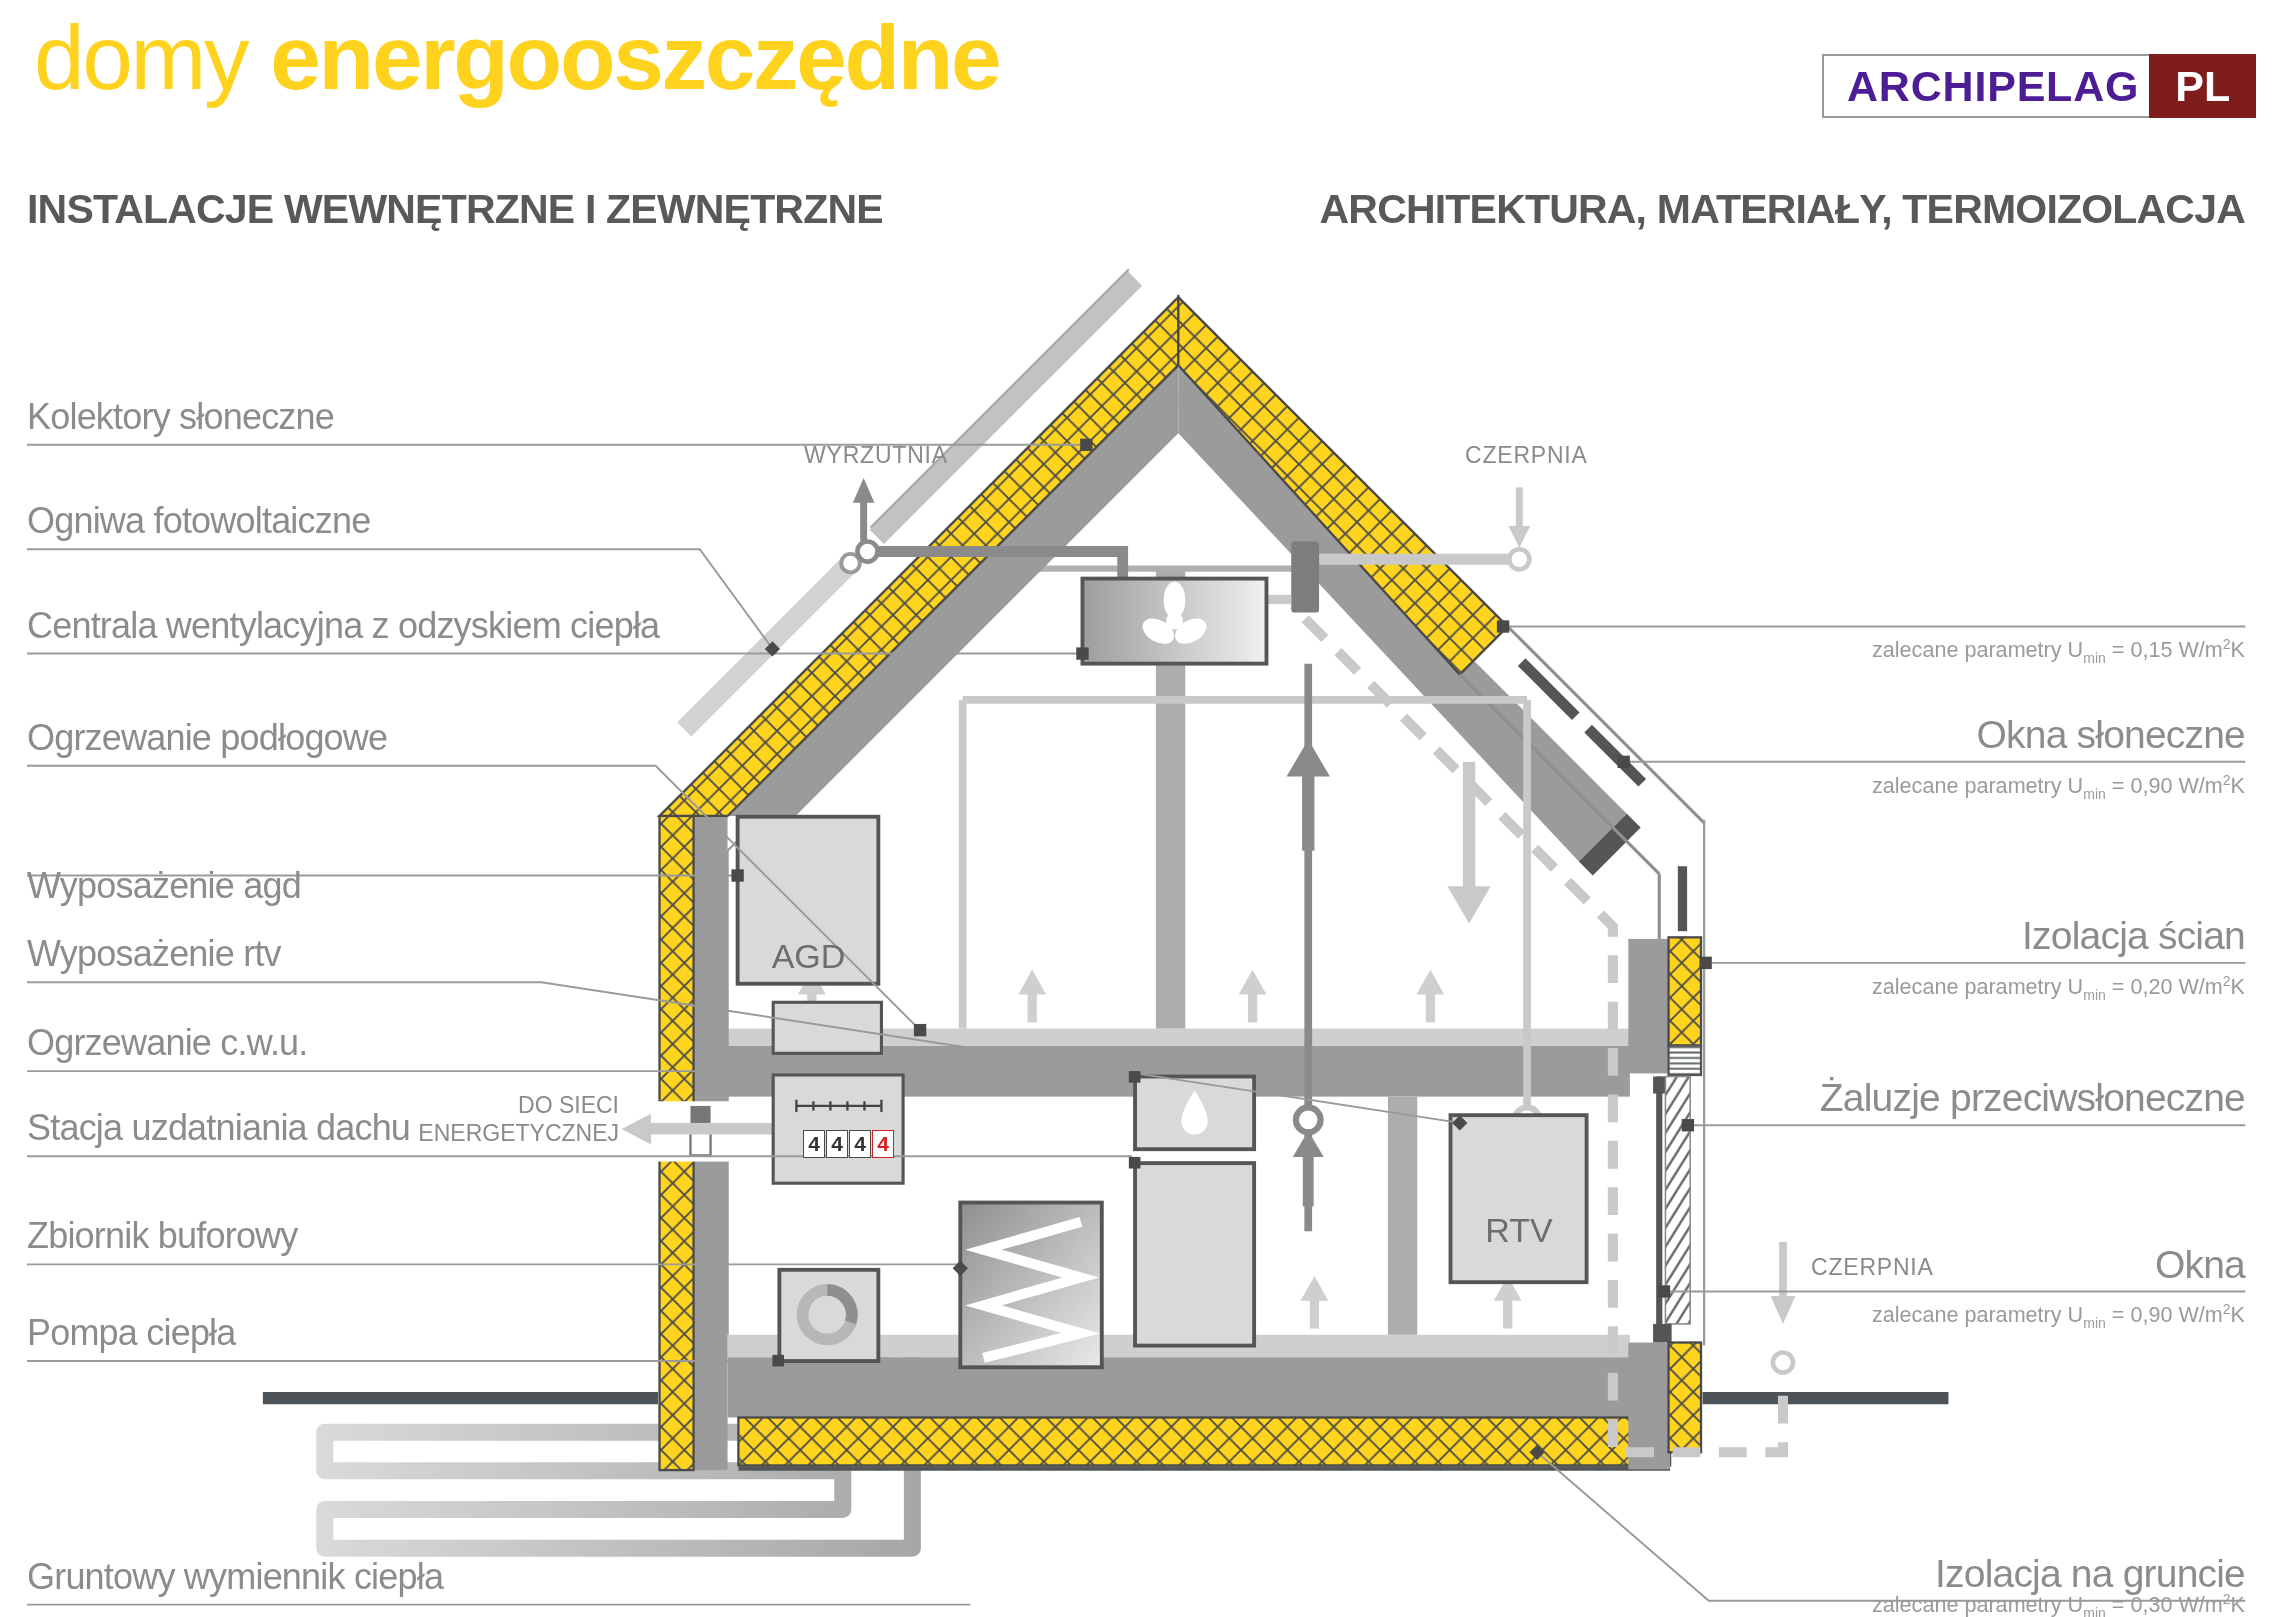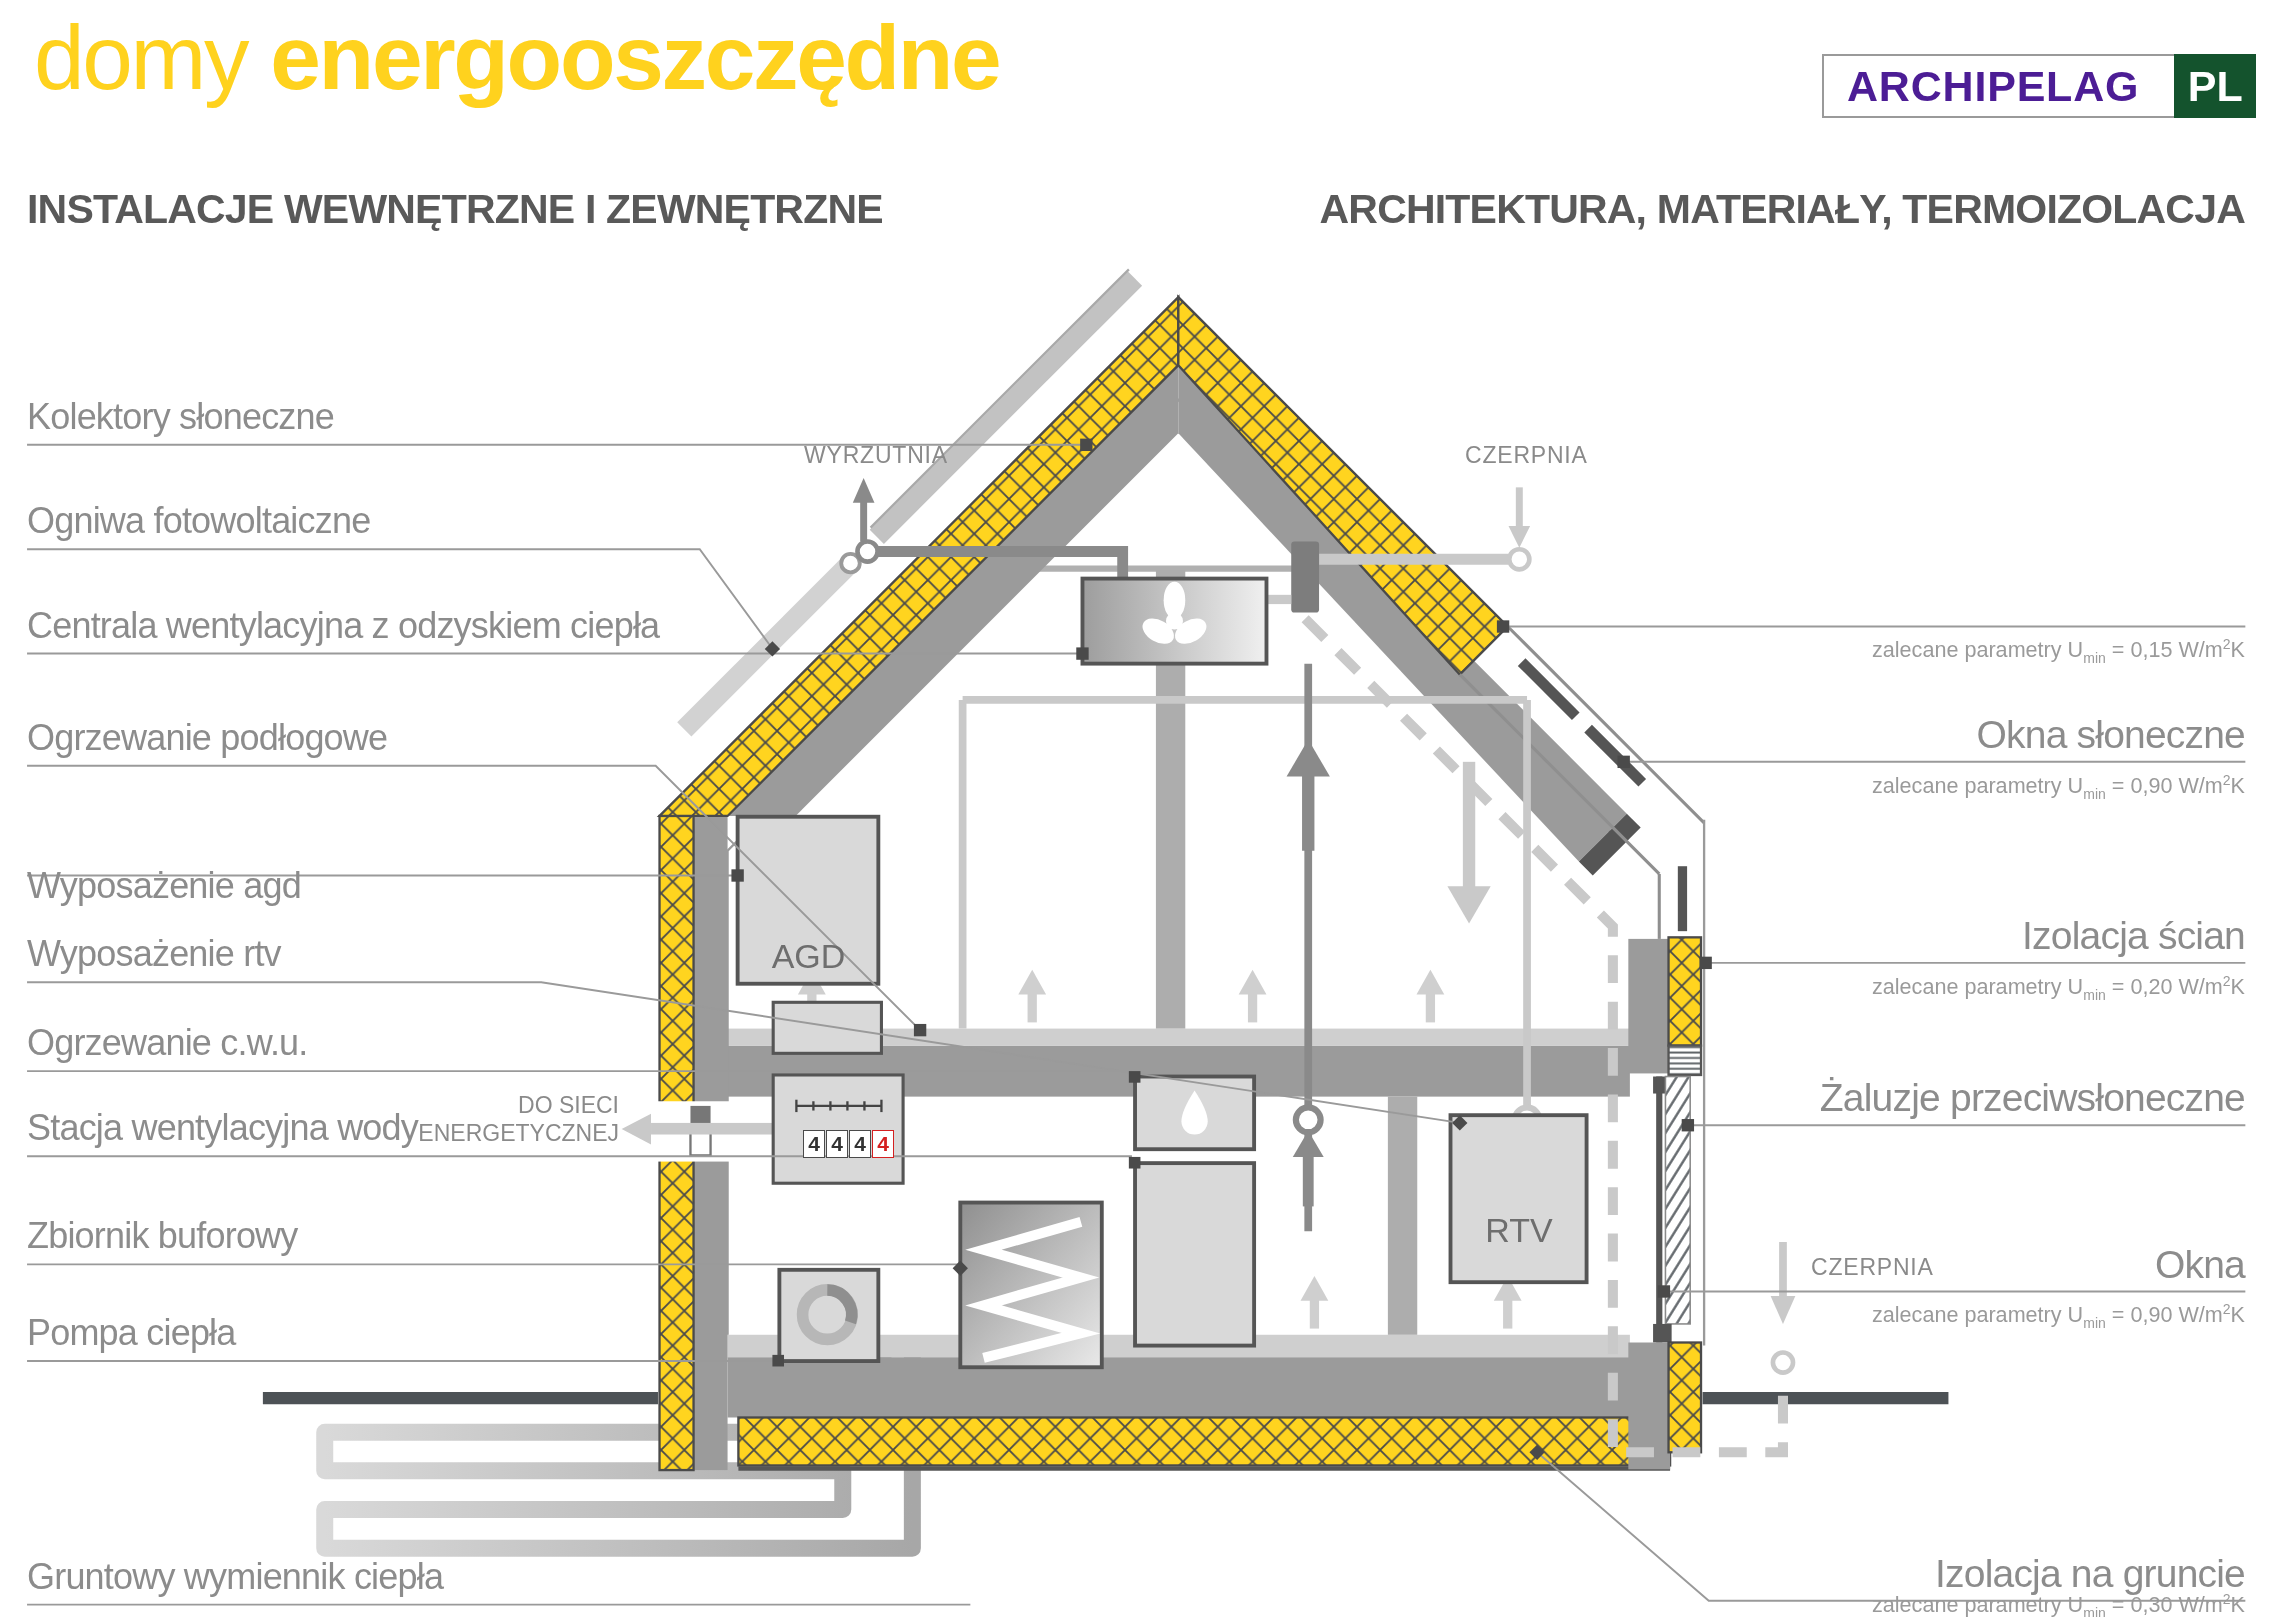--- a/index.html
+++ b/index.html
@@ -16,21 +16,21 @@
   .rparam{font-size:21.6px;color:#9a9a9a;text-align:right;right:39px;}
   .rparam sub,.rparam sup{font-size:14px;}
   .tinylabel{font-size:23px;color:#8a8a8a;letter-spacing:0.8px;}
   .boxlabel{font-size:34px;color:#6e6e6e;text-align:center;}
   .gridlabel{font-size:23px;color:#8a8a8a;text-align:right;width:232px;left:387px;}
   .digit{position:absolute;width:20px;height:26px;border:1.5px solid #4a4a4a;background:#fff;
          color:#333;font-size:21px;font-weight:700;text-align:center;line-height:26px;}
   .digit.red{color:#d42020;border-color:#d42020;}
   .logo{position:absolute;left:1822px;top:54px;width:430px;height:60px;border:2.3px solid #9a9a9a;background:#fff;}
   .logo-name{position:absolute;left:23px;top:6.2px;font-size:43px;font-weight:700;color:#4c1d95;letter-spacing:0.8px;}
-  .logo-pl{position:absolute;right:-2.3px;top:-2.3px;bottom:-2.3px;width:82px;background:#14532d;
+  .logo-pl{position:absolute;right:-2.3px;top:-2.3px;bottom:-2.3px;width:107px;background:#7f1d1d;
            color:#fff;font-size:43px;font-weight:700;text-align:center;line-height:65px;}
 </style>
 </head>
 <body>
 
 <div class="canvas">
 
 <svg width="2284" height="1618" viewBox="0 0 2954 2092">
   <defs>
     <pattern id="insul" width="30" height="30" patternUnits="userSpaceOnUse">
@@ -263,21 +263,21 @@
 <div class="abs section-h" style="left:27px;top:186px;">INSTALACJE WEWNĘTRZNE I ZEWNĘTRZNE</div>
 <div class="abs section-h" style="right:39px;top:186px;text-align:right;">ARCHITEKTURA, MATERIAŁY, TERMOIZOLACJA</div>
 
 <div class="abs llabel" style="left:27px;top:396px;">Kolektory słoneczne</div>
 <div class="abs llabel" style="left:27px;top:500px;">Ogniwa fotowoltaiczne</div>
 <div class="abs llabel" style="left:27px;top:605px;">Centrala wentylacyjna z odzyskiem ciepła</div>
 <div class="abs llabel" style="left:27px;top:717px;">Ogrzewanie podłogowe</div>
 <div class="abs llabel" style="left:27px;top:865px;">Wyposażenie agd</div>
 <div class="abs llabel" style="left:27px;top:933px;">Wyposażenie rtv</div>
 <div class="abs llabel" style="left:27px;top:1022px;">Ogrzewanie c.w.u.</div>
-<div class="abs llabel" style="left:27px;top:1107px;">Stacja wentylacyjna wody</div>
+<div class="abs llabel" style="left:27px;top:1107px;">Stacja uzdatniania dachu</div>
 <div class="abs llabel" style="left:27px;top:1215px;">Zbiornik buforowy</div>
 <div class="abs llabel" style="left:27px;top:1312px;">Pompa ciepła</div>
 <div class="abs llabel" style="left:27px;top:1556px;">Gruntowy wymiennik ciepła</div>
 
 <div class="abs rparam" style="top:636px;">
   <span>zalecane parametry U</span><sub>min</sub><span> = 0,15 W/m</span><sup>2</sup><span>K</span>
 </div>
 <div class="abs rtitle" style="top:713px;">Okna słoneczne</div>
 <div class="abs rparam" style="top:772px;">
   <span>zalecane parametry U</span><sub>min</sub><span> = 0,90 W/m</span><sup>2</sup><span>K</span>

